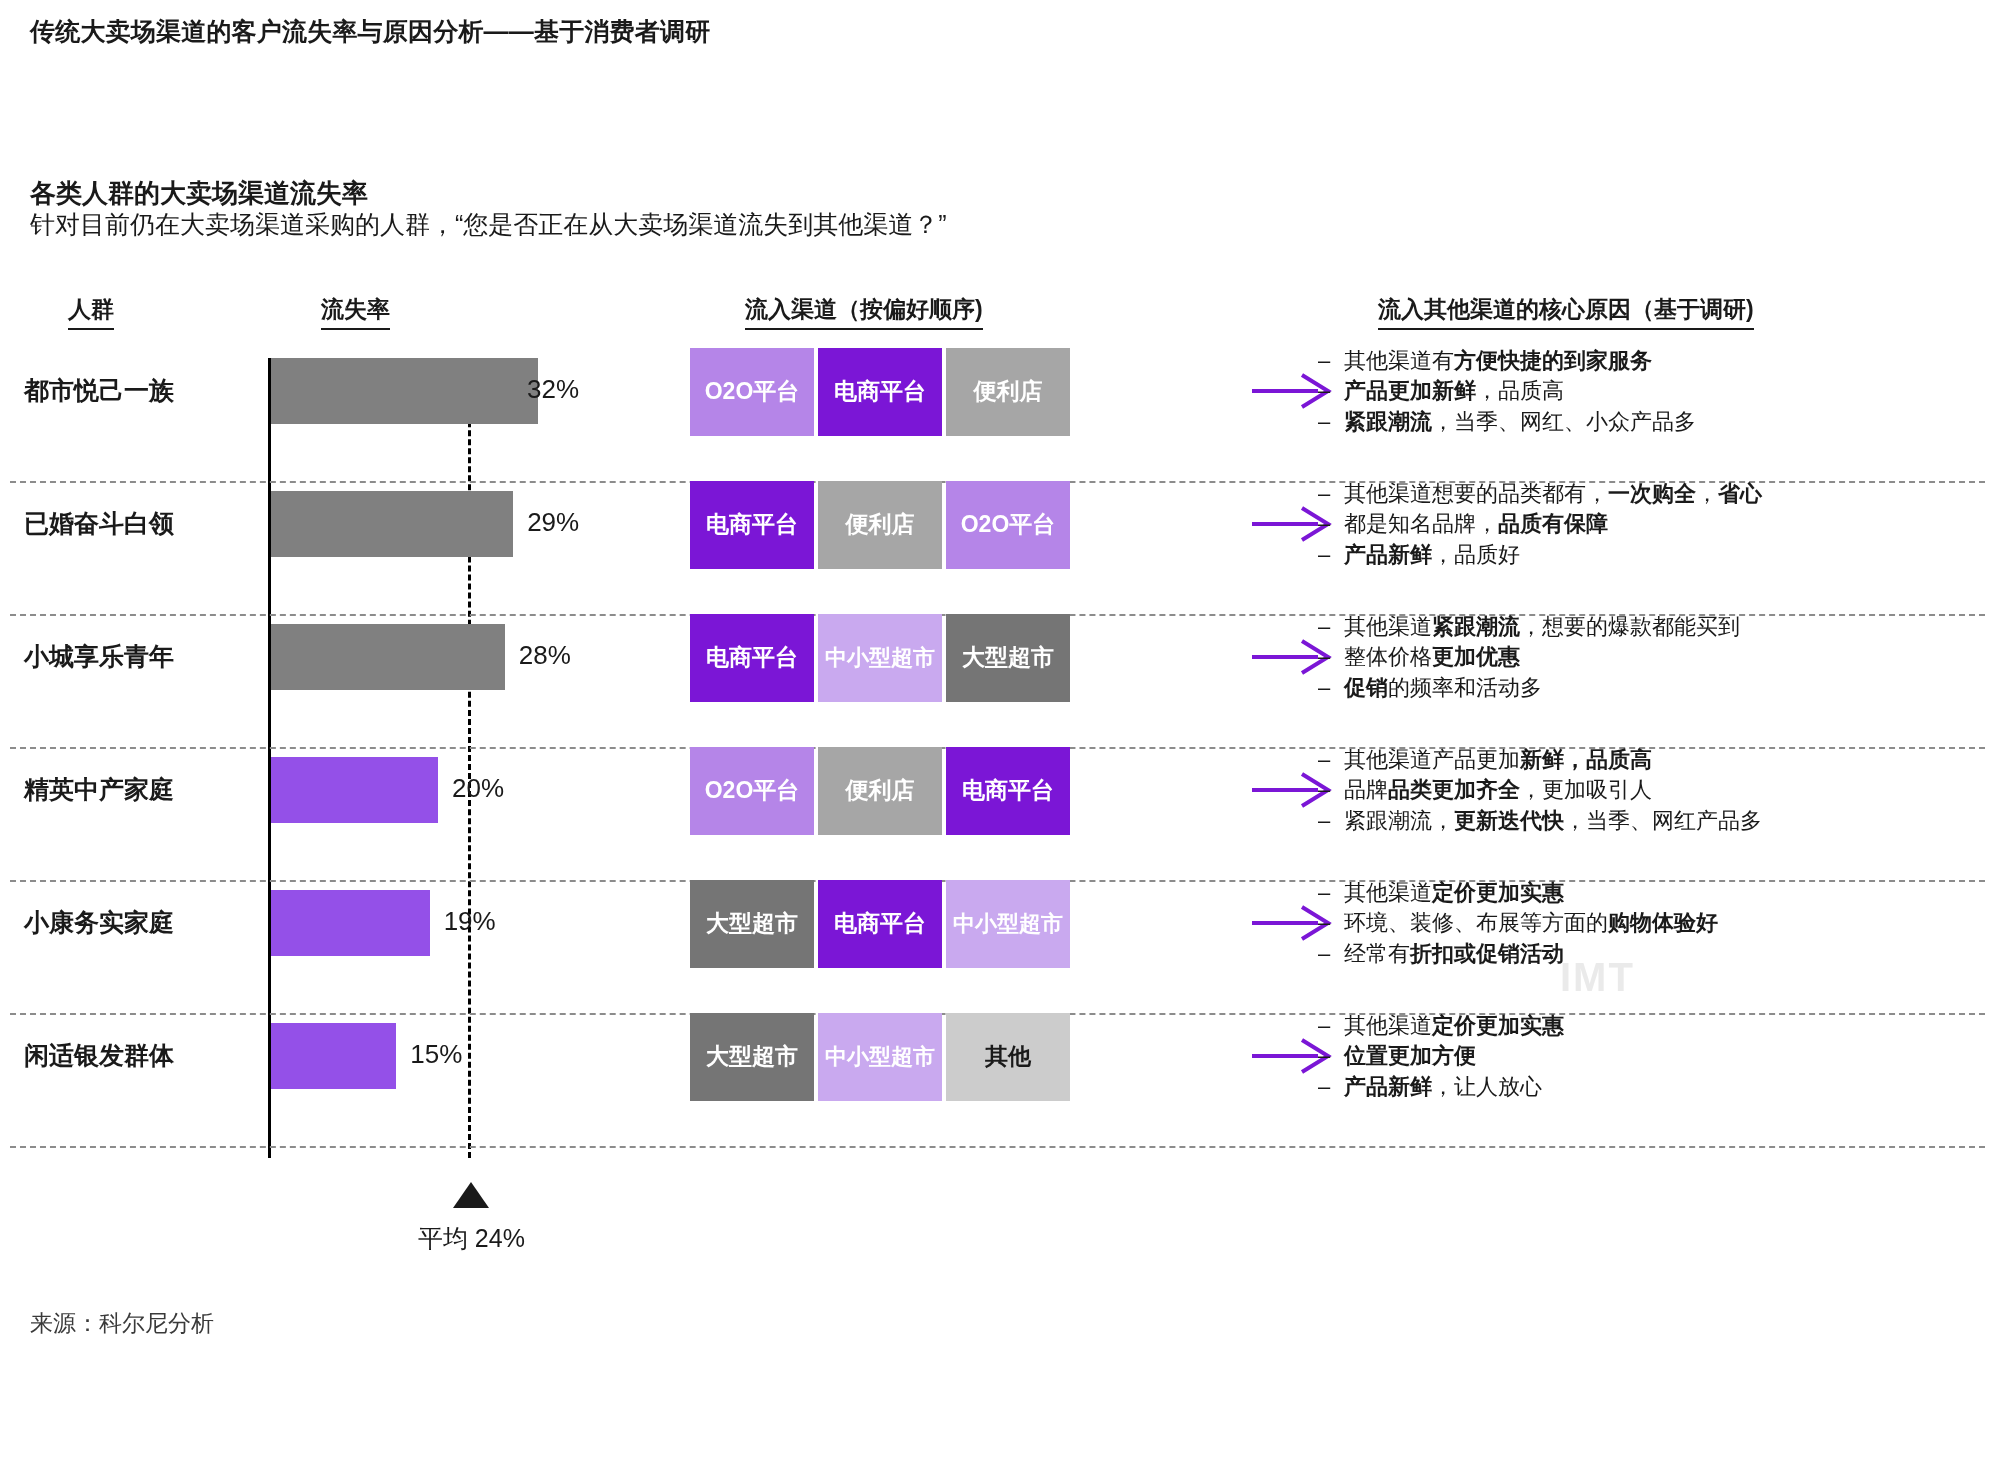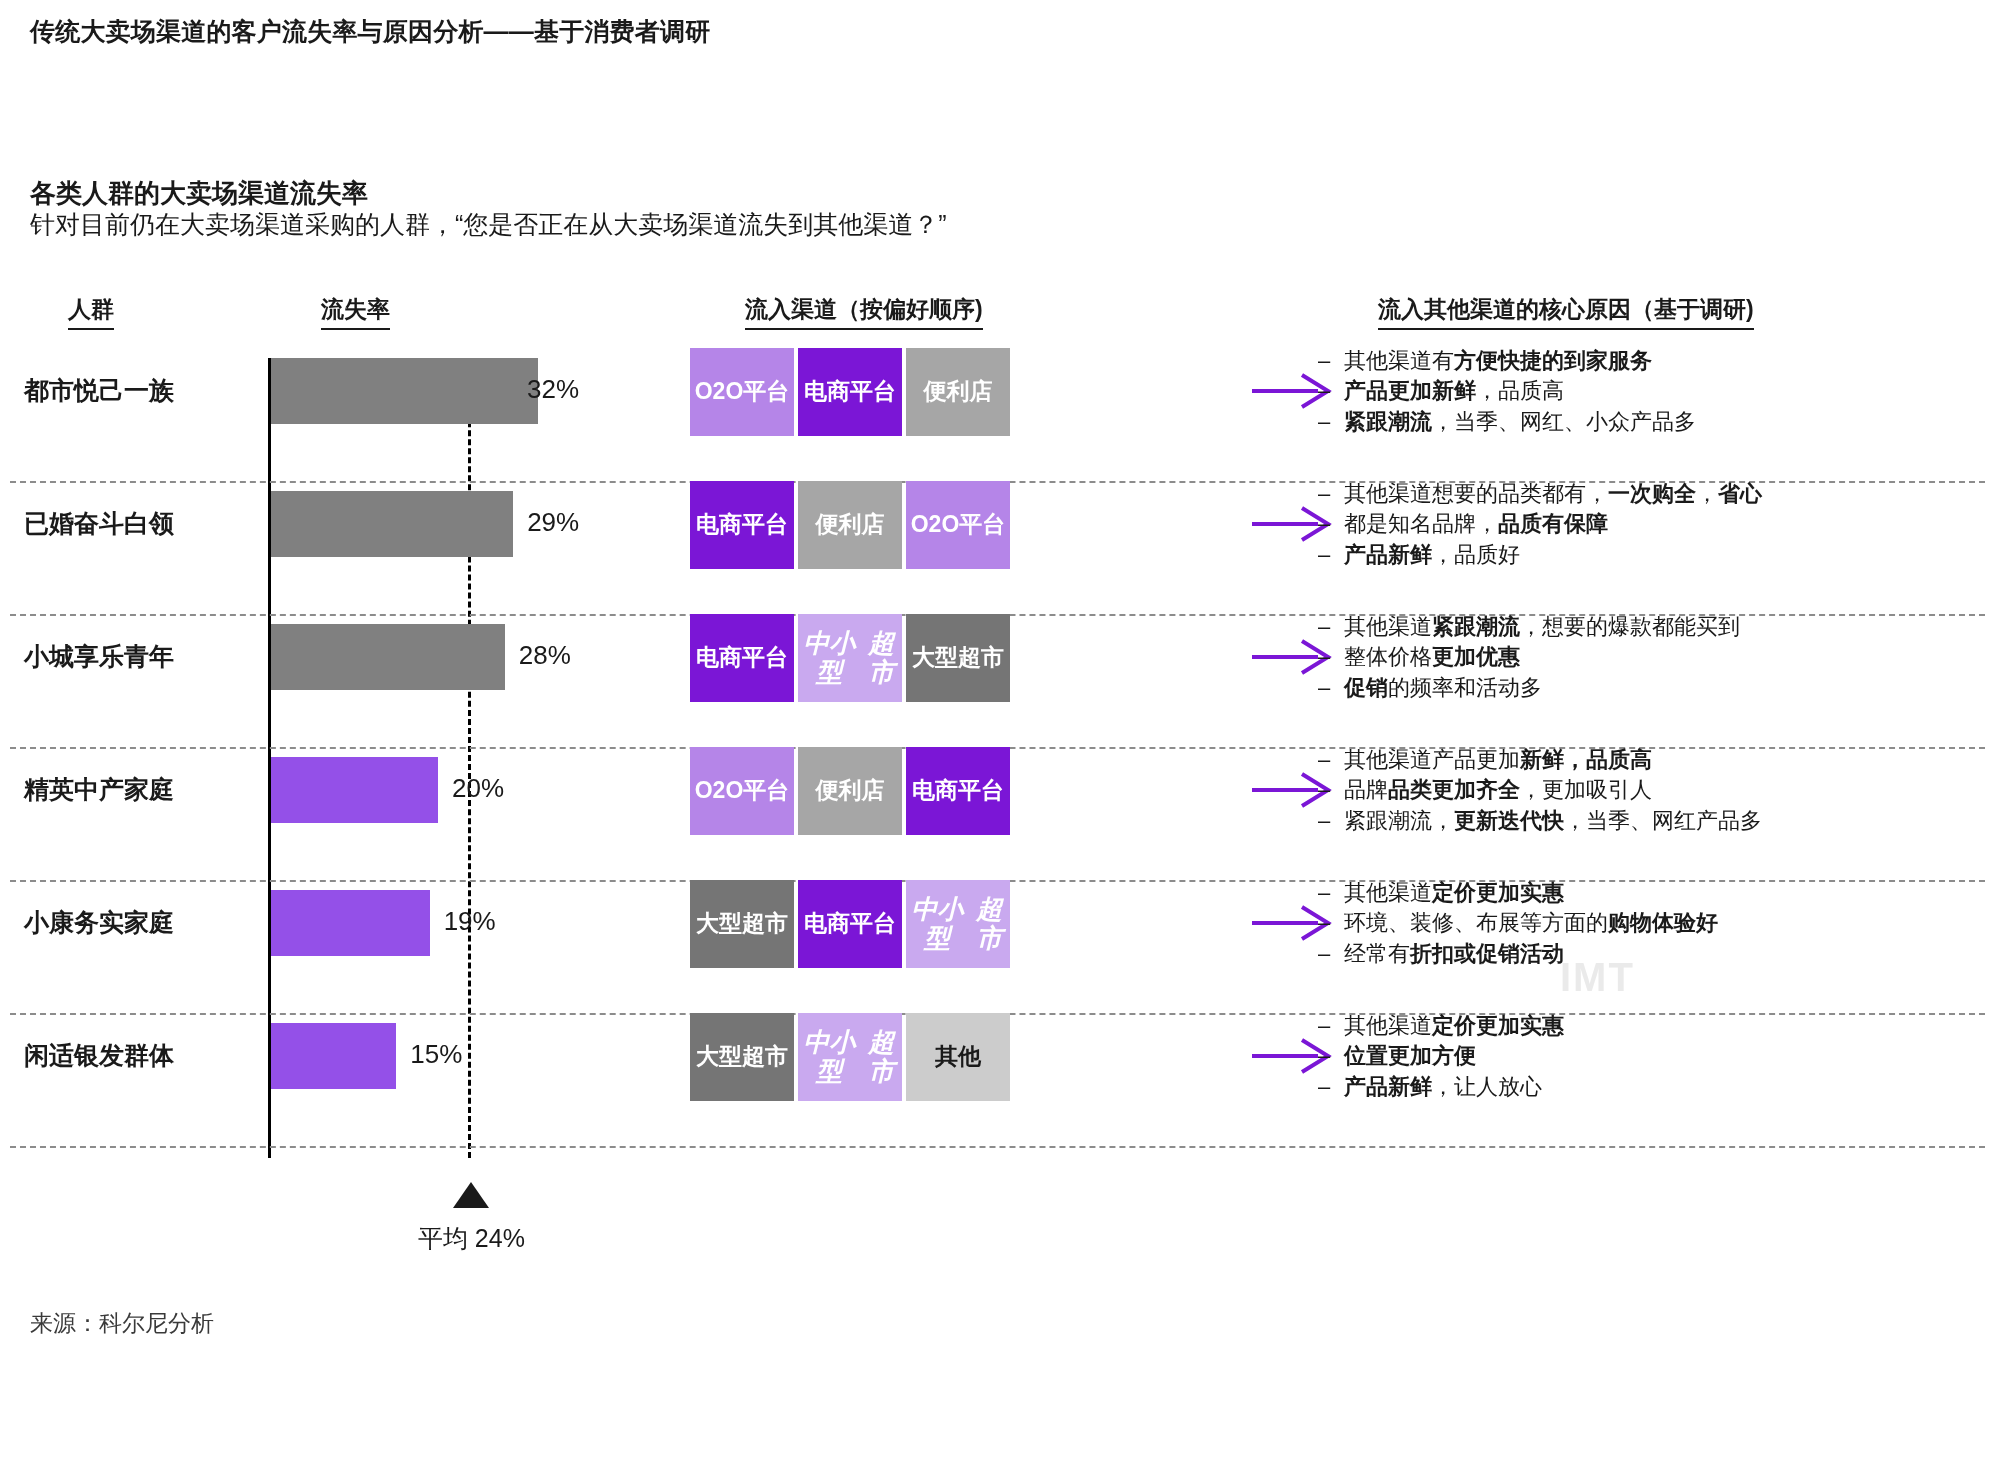--- a/index.html
+++ b/index.html
@@ -76,28 +76,28 @@
     font-size:26px;font-weight:normal;color:#1a1a1a;
     white-space:nowrap;
   }
 
   
   .chan-wrap{
     position:absolute;left:690px;
     display:flex;gap:4px;
   }
   .chan{
-    width:104px;height:88px;
+    width:124px;height:88px;
     display:flex;align-items:center;justify-content:center;
     text-align:center;
     font-size:23px;font-weight:bold;
     line-height:1.12;
     color:#ffffff;
   }
-  .chan.two-line{font-size:26px;font-style:italic;}
+  .chan.two-line{font-size:22px;}
   .arrow{
     position:absolute;left:1250px;
     width:82px;height:40px;
   }
 
   
   .reasons{
     position:absolute;left:1318px;width:690px;
   }
   .reason{

